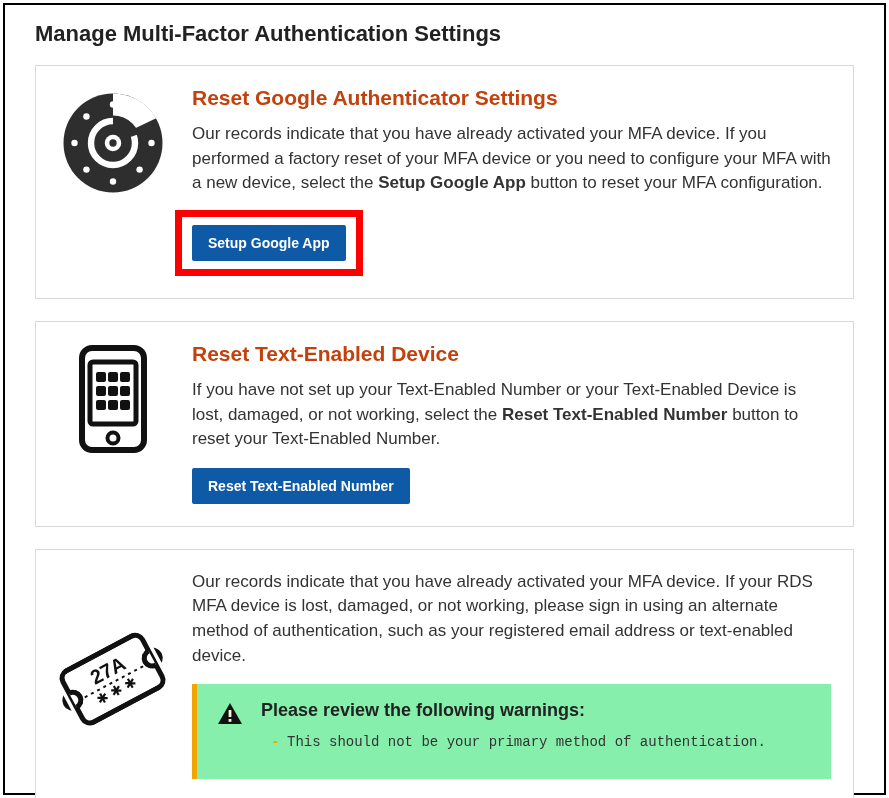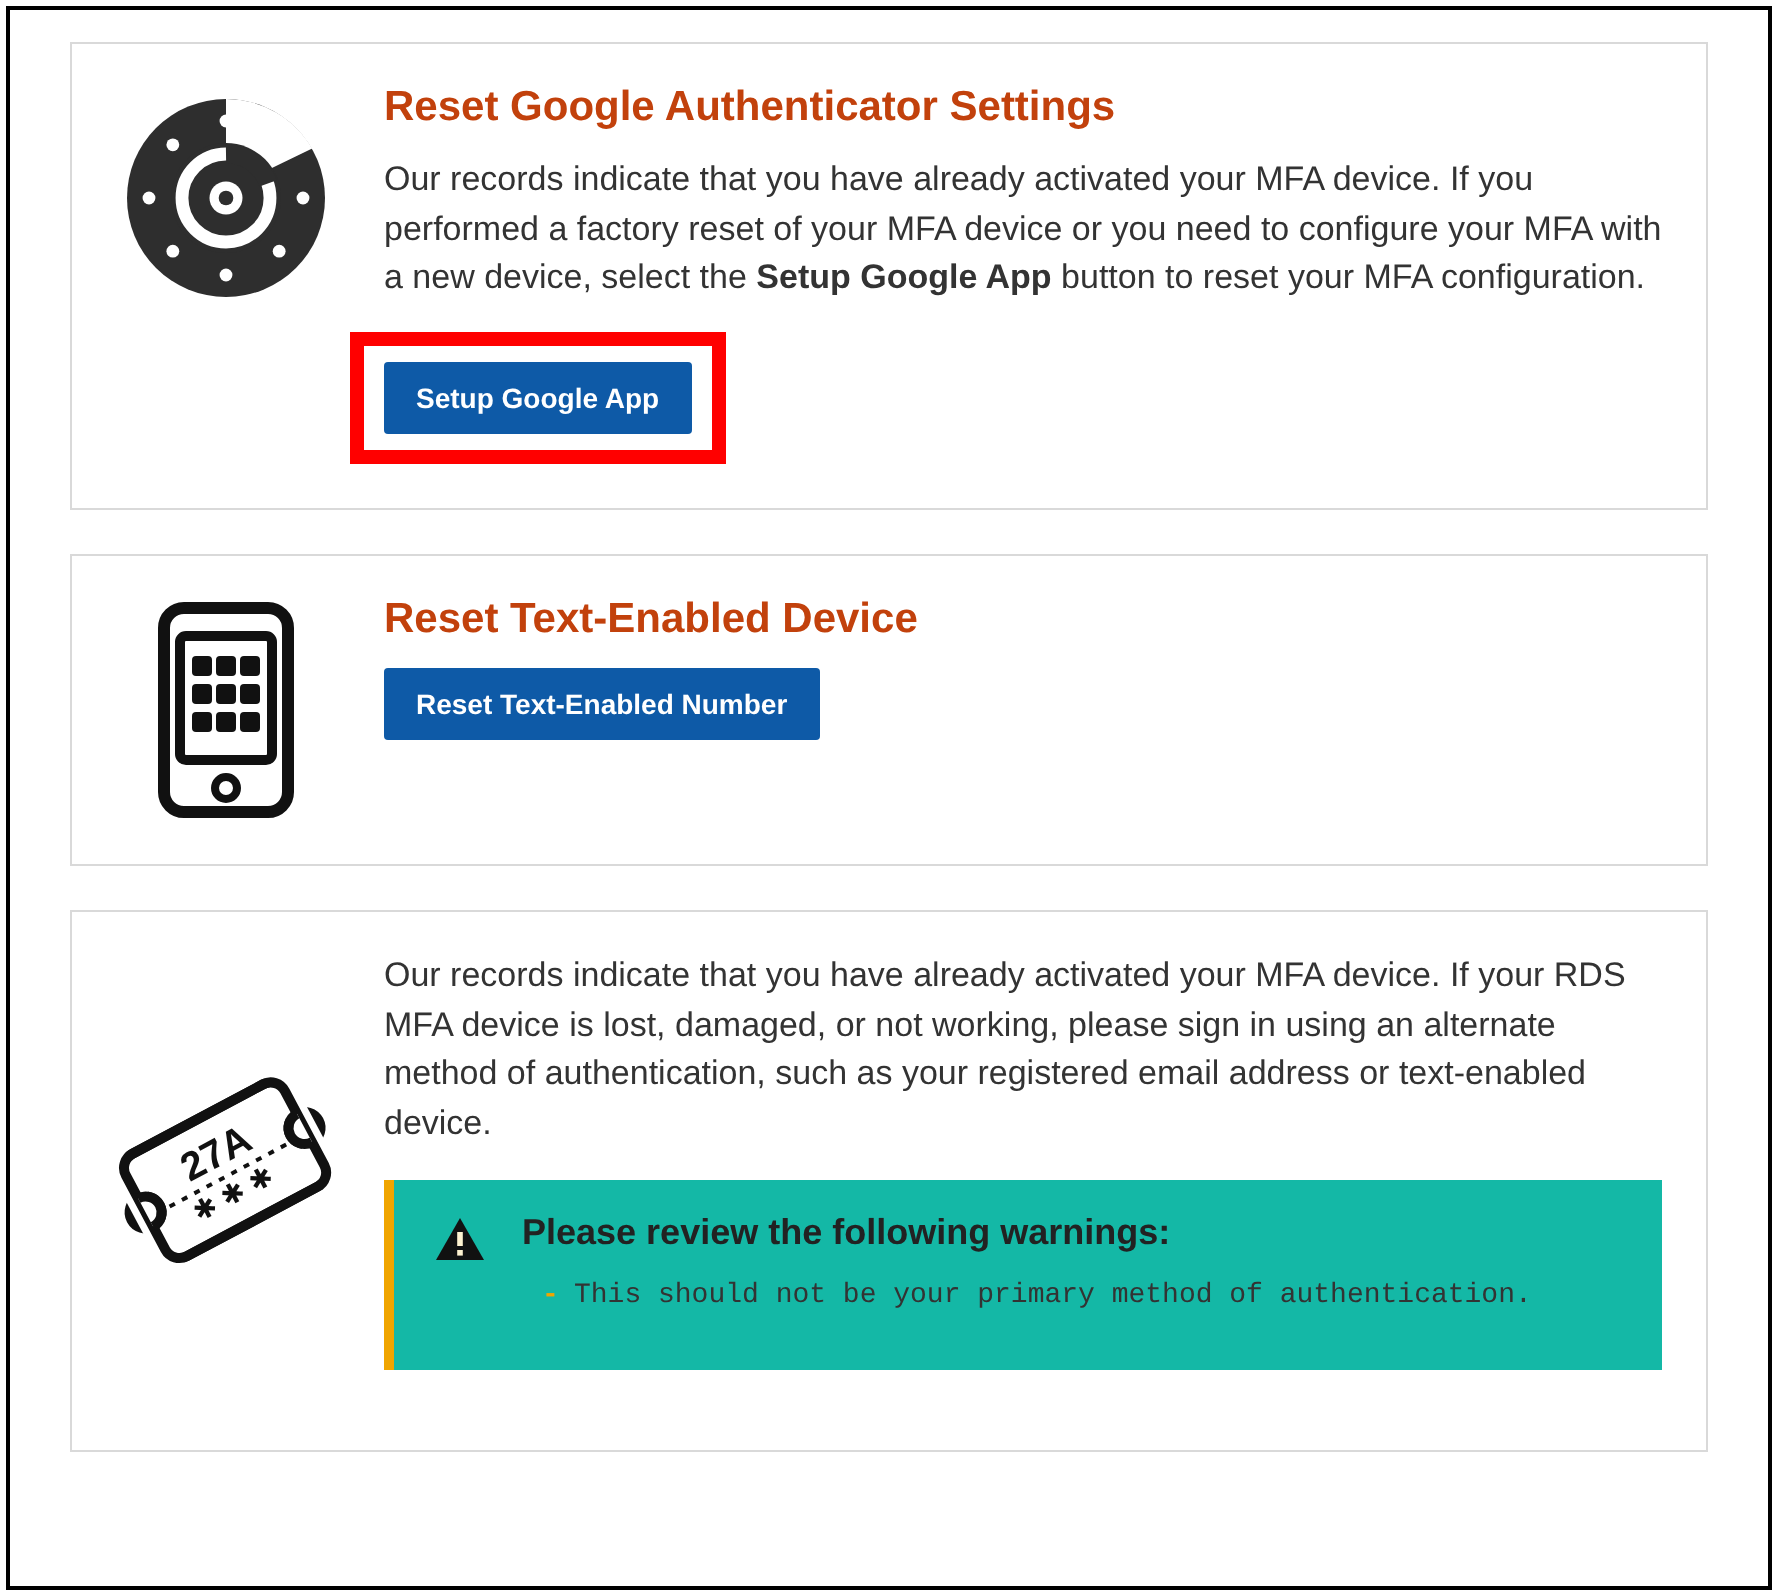--- a/index.html
+++ b/index.html
@@ -66,21 +66,21 @@
     border-radius: 2px;
   }
   .highlight-wrap {
     display: inline-block;
     border: 7px solid #f00;
     padding: 8px 10px;
     margin-left: -17px;
     margin-top: -2px;
   }
   .warning-box {
-    background: #14b8a6;
+    background: #86efac;
     border-left: 5px solid #f0a500;
     padding: 16px 18px 16px 20px;
     margin-bottom: 18px;
     display: flex;
     gap: 16px;
   }
   .warning-head {
     font-size: 18px;
     font-weight: 700;
     color: #222;
@@ -107,20 +107,21 @@
     font-weight: 700;
   }
   .warn-icon-col { flex: 0 0 28px; padding-top: 2px; }
   .card-3 .icon-col { padding-top: 50px; }
 </style>
 </head>
 <body>
 
 <div class="outer">
 
+  <h1 class="page-title">Manage Multi-Factor Authentication Settings</h1>
 
   <div class="card">
     <div class="icon-col">
       <svg width="110" height="110" viewBox="0 0 120 120">
         <circle cx="60" cy="60" r="54" fill="#2e2e2e"></circle>
         <path d="M60 6 A54 54 0 0 1 107 33 L78 47 A24 24 0 0 0 60 36 Z" fill="#fff"></path>
         <circle cx="60" cy="60" r="30" fill="#2e2e2e"></circle>
         <path d="M60 60 m-24 0 a24 24 0 1 0 48 0 a24 24 0 1 0 -48 0" fill="none" stroke="#fff" stroke-width="7"></path>
         <path d="M83 52 A24 24 0 0 0 60 36" fill="none" stroke="#2e2e2e" stroke-width="10"></path>
         <circle cx="60" cy="60" r="9" fill="#fff"></circle>
@@ -157,20 +158,23 @@
         <rect x="20" y="42" width="10" height="10" rx="2" fill="#111"></rect>
         <rect x="32" y="42" width="10" height="10" rx="2" fill="#111"></rect>
         <rect x="44" y="42" width="10" height="10" rx="2" fill="#111"></rect>
         <rect x="20" y="56" width="10" height="10" rx="2" fill="#111"></rect>
         <rect x="32" y="56" width="10" height="10" rx="2" fill="#111"></rect>
         <rect x="44" y="56" width="10" height="10" rx="2" fill="#111"></rect>
       </svg>
     </div>
     <div class="content-col">
       <div class="section-title">Reset Text-Enabled Device</div>
+      <p class="desc">
+        <span>If you have not set up your Text-Enabled Number or your Text-Enabled Device is lost, damaged, or not working, select the </span><strong>Reset Text-Enabled Number</strong><span> button to reset your Text-Enabled Number.</span>
+      </p>
       <button class="btn">Reset Text-Enabled Number</button>
     </div>
   </div>
 
   <div class="card card-3">
     <div class="icon-col">
       <svg width="110" height="120" viewBox="0 0 110 120">
         <g transform="rotate(-28 55 60)">
           <rect x="10" y="30" width="90" height="58" rx="8" fill="none" stroke="#111" stroke-width="5"></rect>
           <circle cx="10" cy="59" r="8" fill="#fff" stroke="#111" stroke-width="5"></circle>

